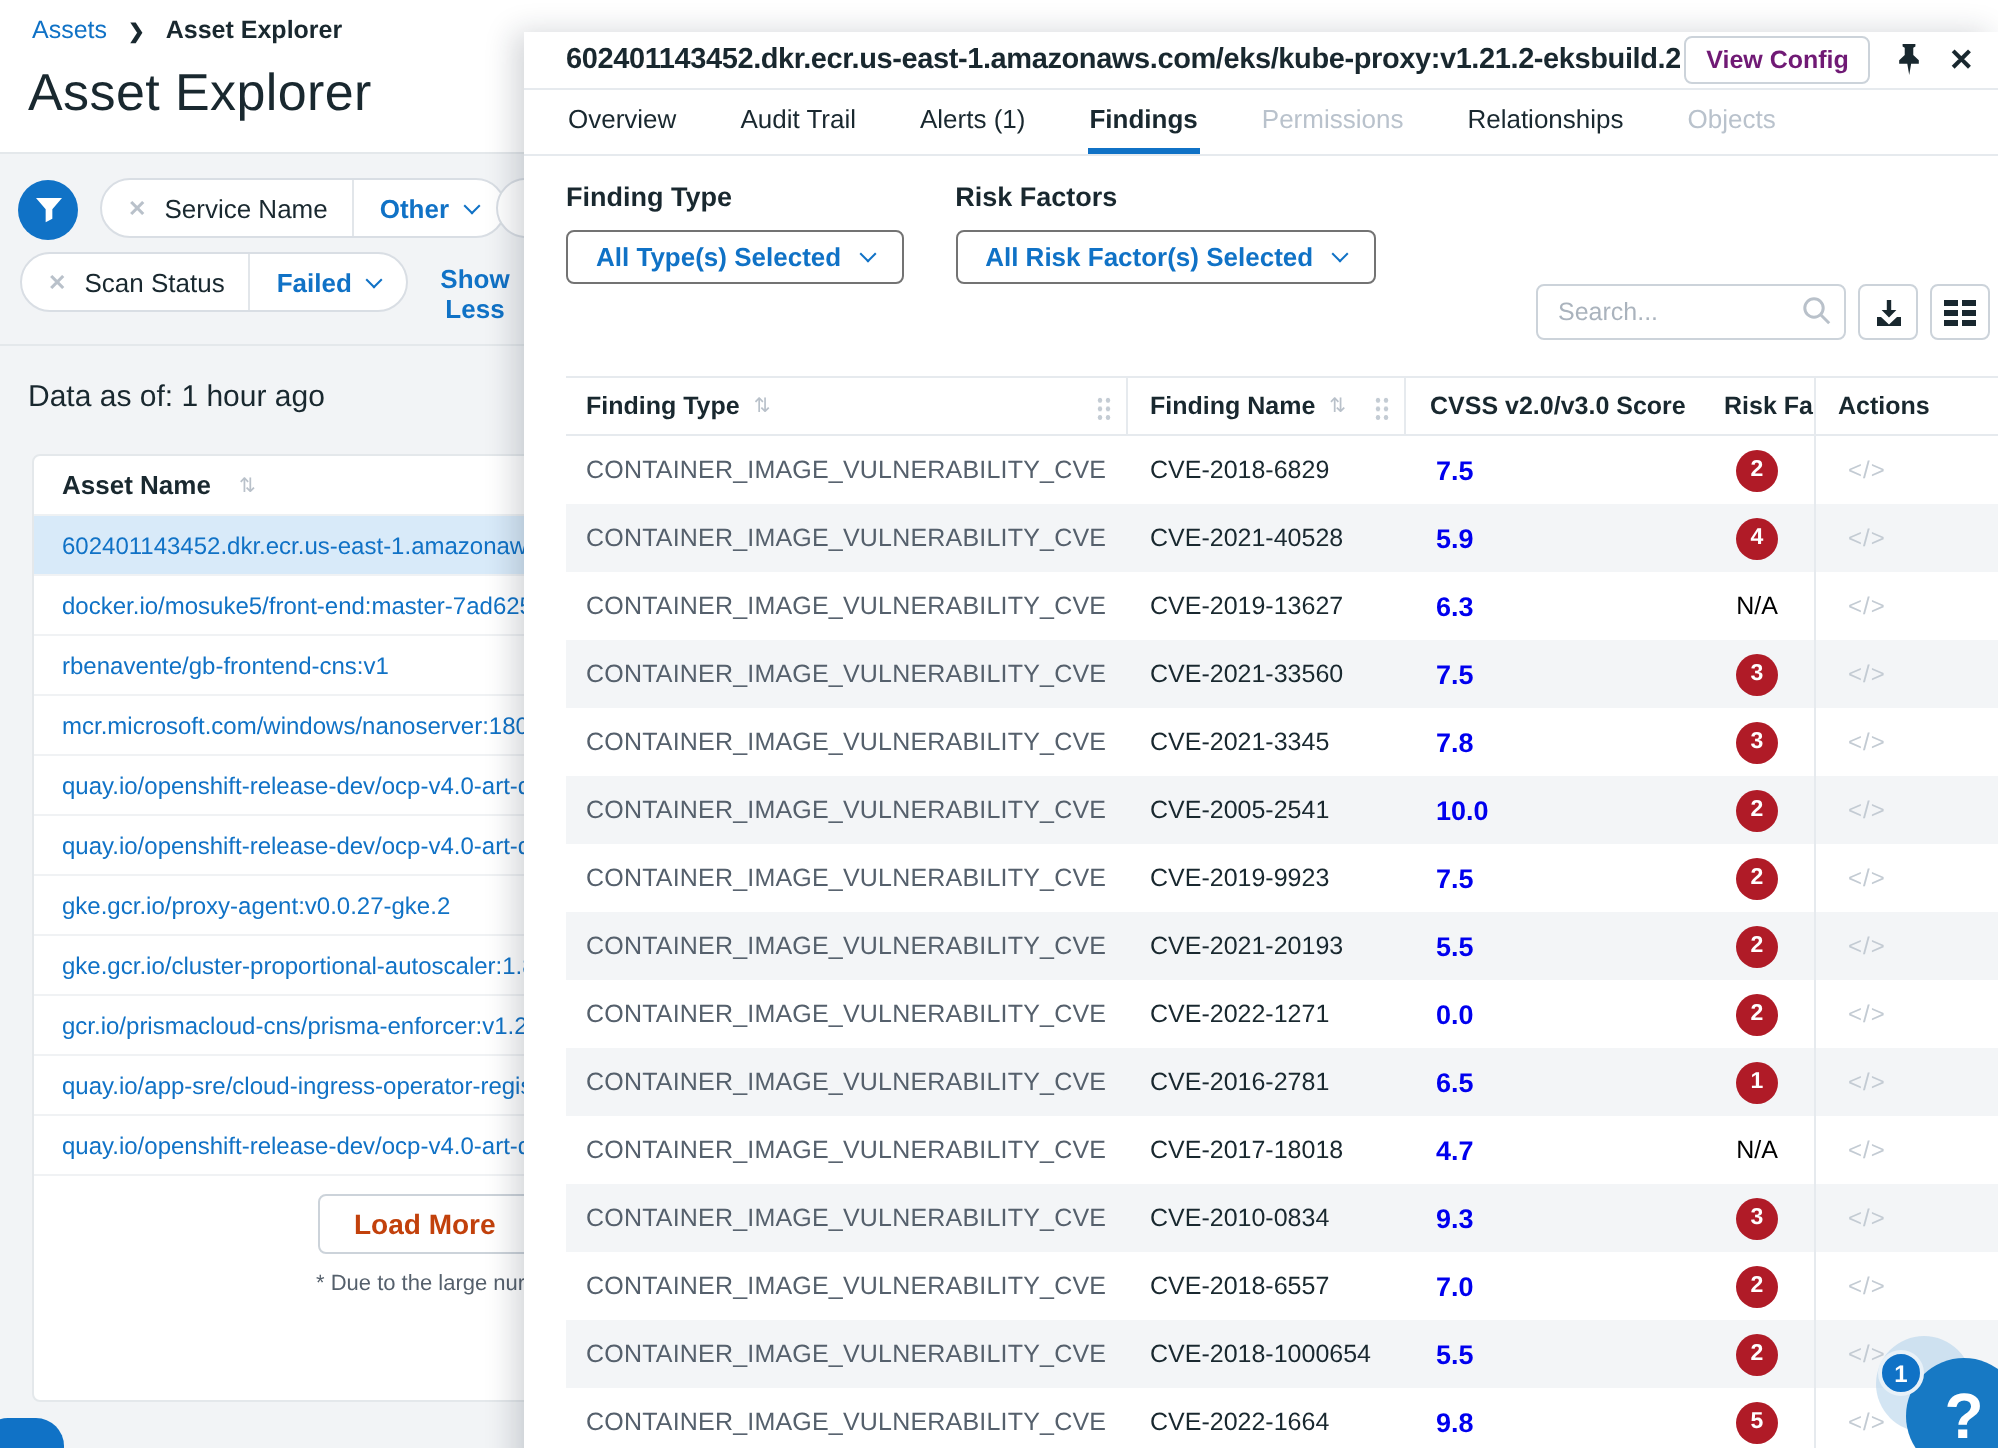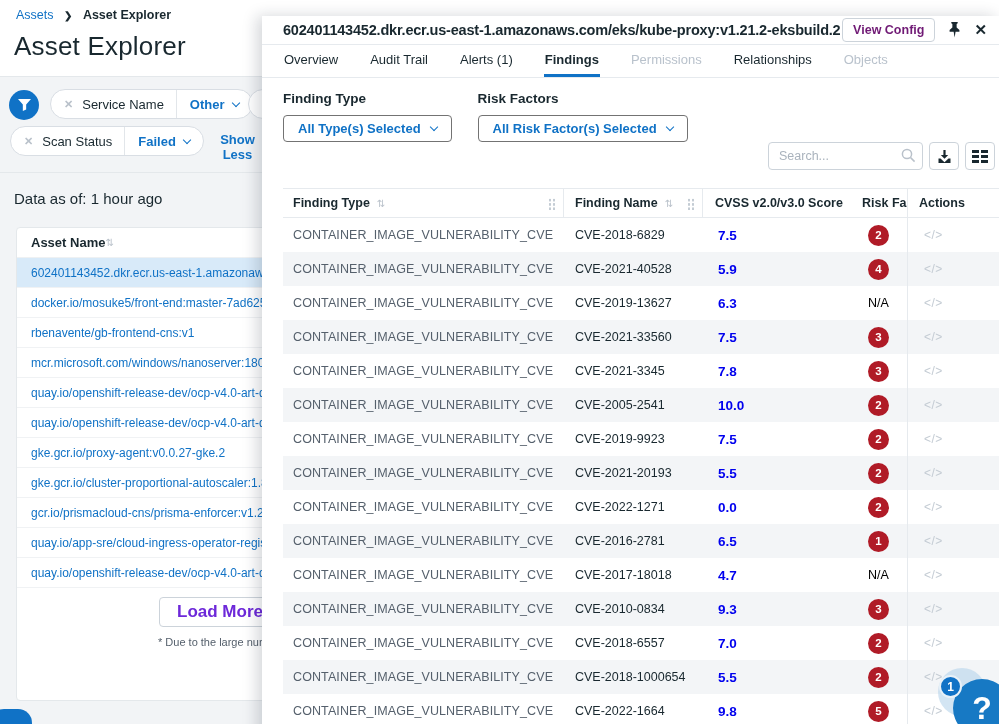--- a/index.html
+++ b/index.html
@@ -34,28 +34,28 @@
   .chip3 { left:248px; top:12px; width:70px; }
   .show-less { position:absolute; left:213px; top:55px; color:#1072c6; font-size:13px; font-weight:600; background:none; border:none; }
 
   .chev { width:6px; height:6px; border-right:1.7px solid currentColor; border-bottom:1.7px solid currentColor;
     display:inline-block; transform:rotate(45deg); margin-top:-3px; }
 
   .data-asof { padding:17px 0 0 14px; font-size:15px; }
 
   .asset-card { position:absolute; left:16px; top:227px; width:400px; height:474px; background:#fff;
     border:1px solid #e4e8eb; border-radius:4px; }
-  .ac-header { height:30px; display:flex; align-items:center; gap:0; padding-left:14px;
+  .ac-header { height:30px; display:flex; align-items:center; gap:14px; padding-left:14px;
     font-weight:bold; font-size:13px; border-bottom:1px solid #eef1f3; }
   .ac-row { height:30px; display:flex; align-items:center; padding-left:14px; font-size:12px;
     color:#1072c6; white-space:nowrap; overflow:hidden; border-bottom:1px solid #f0f2f4; cursor:pointer; }
   .ac-row.selected { background:#d8eaf9; }
   .load-row { display:flex; align-items:center; margin:9px 0 0 142px; gap:13px; }
   .load-more { height:30px; padding:0 17px; border:1px solid #ccd3da; border-radius:4px; background:#fff;
-    color:#6d28d9; font-size:17px; font-weight:600; }
+    color:#c2410c; font-size:14px; font-weight:600; }
   .footnote { margin:9px 0 0 141px; font-size:11px; color:#55606c; white-space:nowrap; }
 
   .chat-stub { position:absolute; left:-10px; top:709px; width:42px; height:28px; border-radius:14px; background:#1072c6; }
 
   .sort { color:#b9c1ca; font-size:10px; font-weight:normal; }
 
   
   .panel { position:absolute; left:262px; top:16px; width:737px; height:724px; background:#fff;
     box-shadow:-5px 0 14px rgba(20,35,50,.18); z-index:10; }
 

